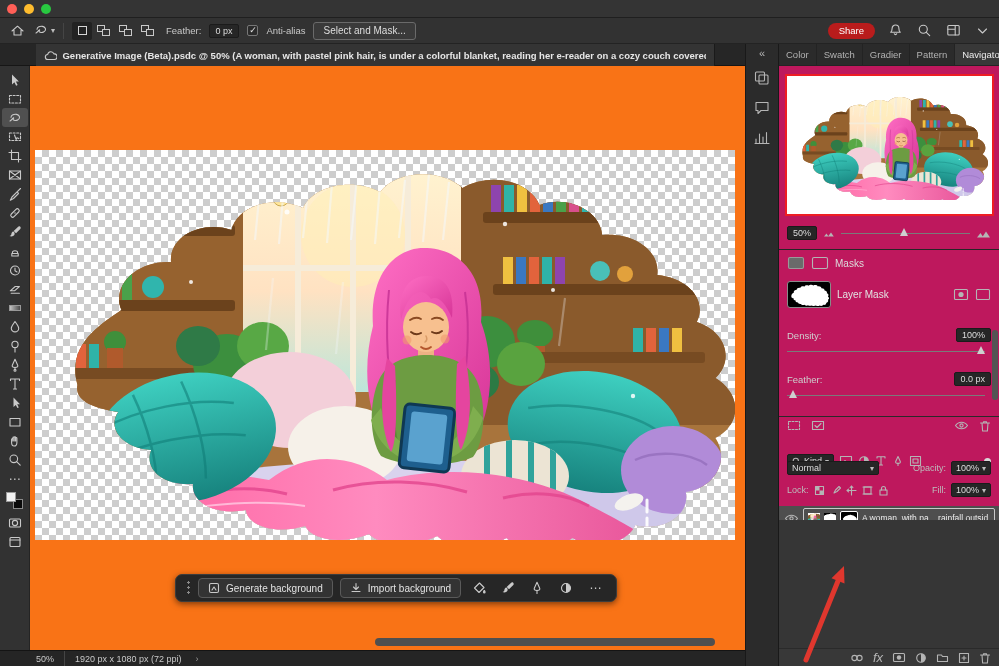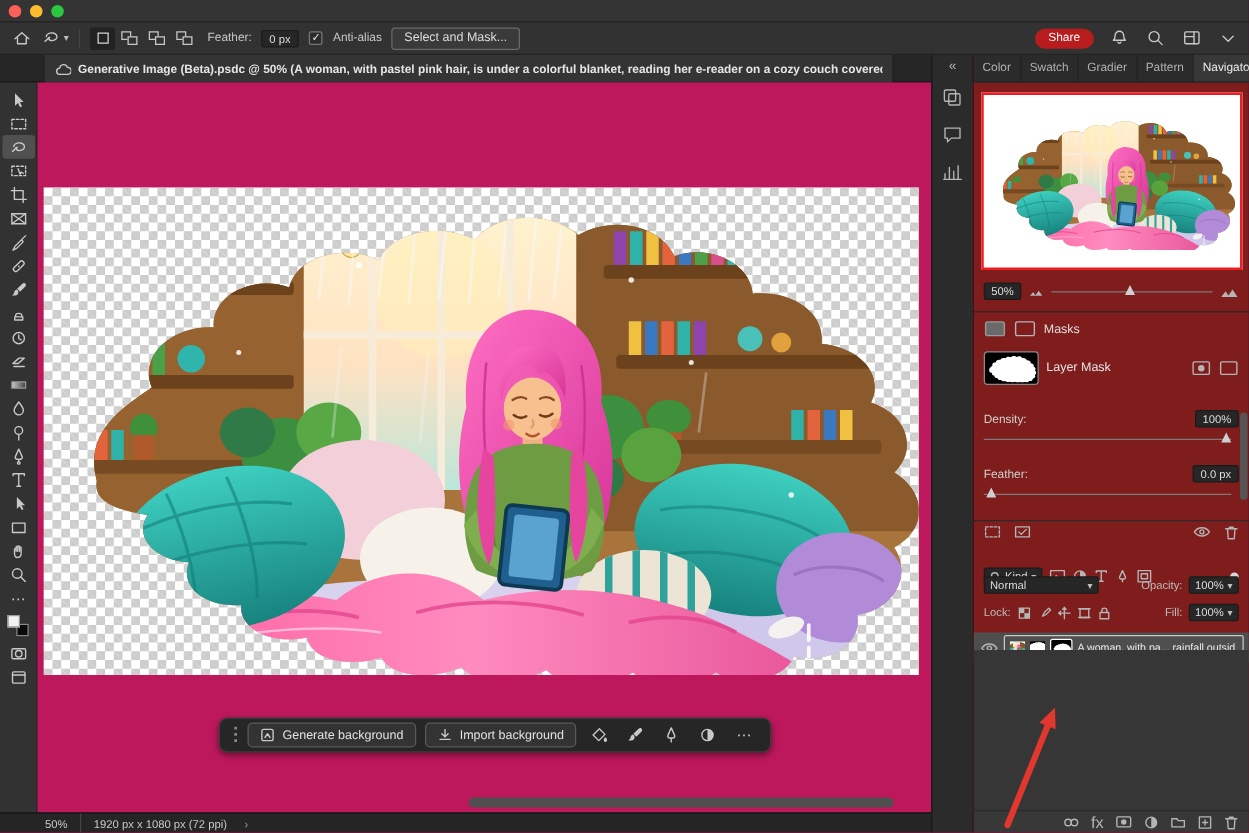--- a/index.html
+++ b/index.html
@@ -36,35 +36,35 @@
   #doctab{position:absolute;left:36px;top:0;height:22px;width:679px;background:#343434;border-right:1px solid #1a1a1a;display:flex;align-items:center;gap:5px;padding:0 8px;overflow:hidden}
   #doctab .ttext{font-size:9.5px;font-weight:bold;color:#e6e6e6;white-space:nowrap;overflow:hidden}
   
   #toolbar{left:0;top:66px;width:30px;height:584px;background:#323232;border-right:1px solid #242424;display:flex;flex-direction:column;align-items:center;padding-top:4px}
   .t{width:26px;height:19px;display:flex;align-items:center;justify-content:center}
   .t.sel{background:#505050;border-radius:3px}
   .fgbg{position:relative;width:17px;height:17px;margin:4px 0}
   .fgbg .bk{position:absolute;right:0;bottom:0;width:10px;height:10px;background:#0a0a0a;border:1px solid #8a8a8a}
   .fgbg .fr{position:absolute;left:0;top:0;width:10px;height:10px;background:#f2f2f2;border:1px solid #9a9a9a}
   
-  #canvas{left:30px;top:66px;width:834px;height:584px;background:#be185d;overflow:hidden}
+  #canvas{left:30px;top:66px;width:834px;height:584px;background:#f97316;overflow:hidden}
   #doc{position:absolute;left:5px;top:84px;width:700px;height:390px;background-color:#fff;background-image:linear-gradient(45deg,#cdcdcd 25%,transparent 25%,transparent 75%,#cdcdcd 75%),linear-gradient(45deg,#cdcdcd 25%,transparent 25%,transparent 75%,#cdcdcd 75%);background-size:14px 14px;background-position:0 0,7px 7px}
   #taskbar{position:absolute;left:145px;top:508px;height:28px;background:#262626;border:1px solid #3c3c3c;border-radius:7px;display:flex;align-items:center;gap:7px;padding:0 10px;box-shadow:0 2px 6px rgba(0,0,0,.5)}
   .grip{width:5px;height:16px;background-image:radial-gradient(circle,#8a8a8a 1px,transparent 1.2px);background-size:5px 5px}
   .tbtn{display:flex;align-items:center;gap:6px;background:#333;border:1px solid #5a5a5a;border-radius:4px;padding:3px 9px;font-size:10px;color:#e2e2e2}
   .tico{width:22px;height:20px;display:flex;align-items:center;justify-content:center}
   .vscroll{position:absolute;right:2px;top:24px;width:8px;height:548px}
   .vscroll .th{position:absolute;left:0;top:28px;width:8px;height:300px;background:#4f4f4f;border-radius:4px}
   .hscroll{position:absolute;left:345px;top:572px;height:8px;width:340px;background:#4f4f4f;border-radius:4px}
   
   #statusbar{left:0;top:650px;width:745px;height:16px;background:#252525;border-top:1px solid #141414;display:flex;align-items:center;font-size:9px;color:#c9c9c9}
   
   #dock{left:745px;top:44px;width:33px;height:622px;background:#2b2b2b;border-left:1px solid #191919;display:flex;flex-direction:column;align-items:center}
   .dockic{width:22px;height:22px;display:flex;align-items:center;justify-content:center;margin-top:8px}
-  #panels{left:778px;top:44px;width:221px;height:622px;background:#7f1d1d;border-left:1px solid #191919}
+  #panels{left:778px;top:44px;width:221px;height:622px;background:#be185d;border-left:1px solid #191919}
   .ptabs{display:flex;background:#2b2b2b;border-bottom:1px solid #242424;height:22px;align-items:stretch}
   .ptab{padding:0 7px;line-height:22px;font-size:9.5px;color:#b2b2b2;border-right:1px solid #232323;white-space:nowrap}
   .ptab.active{background:#383838;color:#ececec}
   .row{display:flex;align-items:center;gap:6px;padding:0 8px}
   .slider{position:relative;height:10px;flex:1}
   .slider .track{position:absolute;left:0;right:0;top:5px;height:1px;background:#7a7a7a}
   .sthumb{position:absolute;top:0;width:0;height:0;border-left:4px solid transparent;border-right:4px solid transparent;border-bottom:8px solid #cfcfcf}
   .ddv{color:#bdbdbd;font-size:8px}
   .ibtn{display:flex;align-items:center;justify-content:center;width:18px;height:16px}
   #layerrow{position:absolute;left:0;top:72px;width:221px;height:24px;background:#4e4e4e;display:flex;align-items:center;padding:0 5px;gap:4px}
@@ -763,21 +763,21 @@
         <span class="lname">A woman, with pa... rainfall outsid</span>
       </span>
     </div>
   </div>
   <div style="position:absolute;left:0;right:0;bottom:18px;top:476px;background:#363636"></div>
   <div style="position:absolute;left:0;right:0;bottom:0;height:18px;border-top:1px solid #2a2a2a;background:#383838;display:flex;align-items:center;justify-content:flex-end;gap:9px;padding:0 8px">
     <svg width="14" height="10" class="icd">
         <circle cx="4.5" cy="5" r="2.6"></circle>
         <circle cx="9.5" cy="5" r="2.6"></circle>
       </svg>
-    <span style="font-size:13px;color:#b5b5b5;">fx</span>
+    <span style="font-size:13px;color:#b5b5b5;font-style:italic">fx</span>
     <svg width="14" height="11" class="icd">
         <rect x="1.5" y="1.5" width="11" height="8" rx="1"></rect>
         <circle cx="7" cy="5.5" r="2.2" fill="#b5b5b5" stroke="none"></circle>
       </svg>
     <svg width="12" height="12" class="icd">
         <circle cx="6" cy="6" r="4.3"></circle>
         <path d="M6 1.7a4.3 4.3 0 0 1 0 8.6z" fill="#b5b5b5" stroke="none"></path>
       </svg>
     <svg width="13" height="11" class="icd">
         <path d="M1.5 3h4l1 1.5h5V9.5h-10z"></path>

